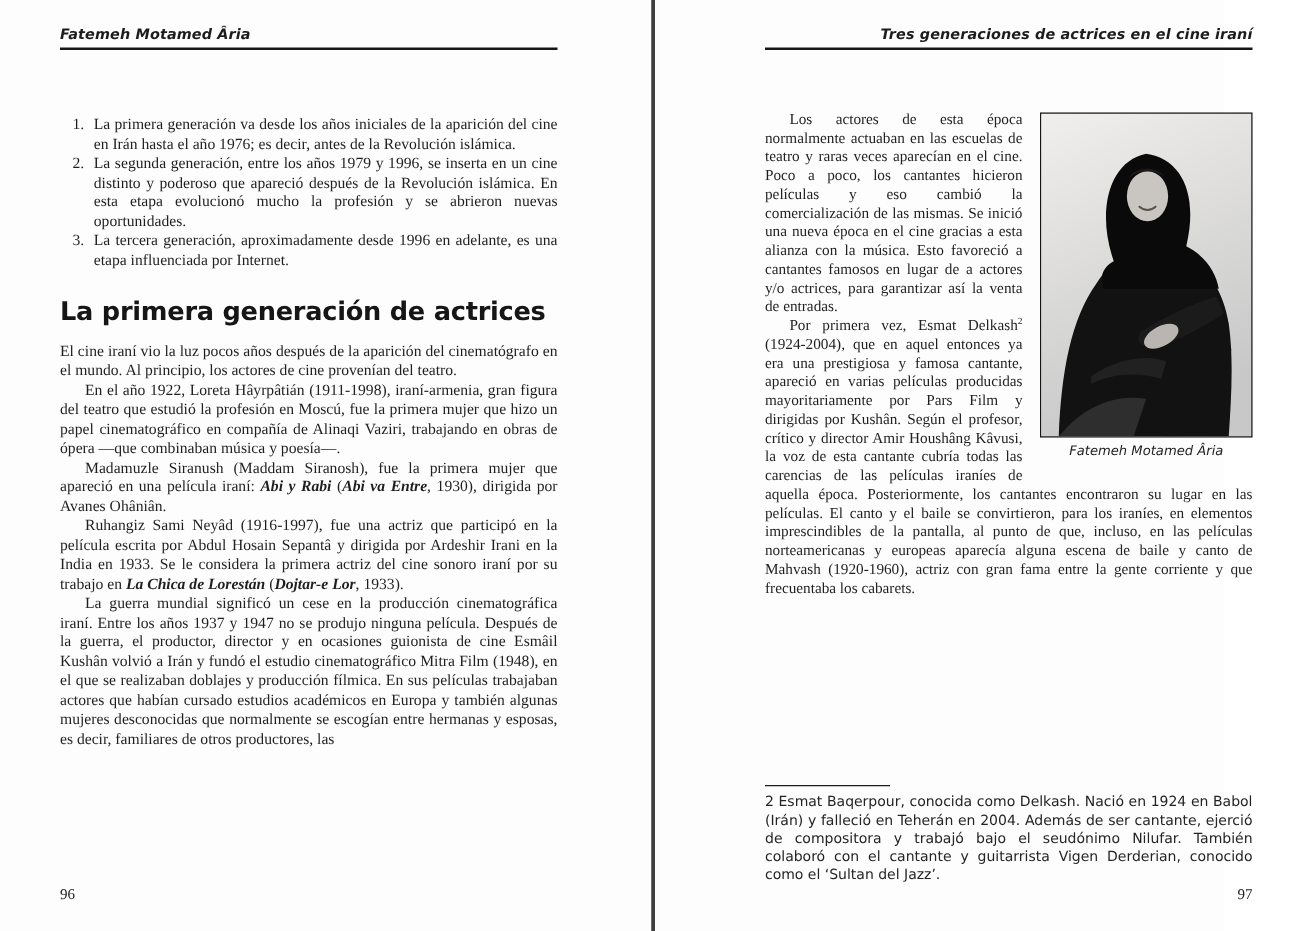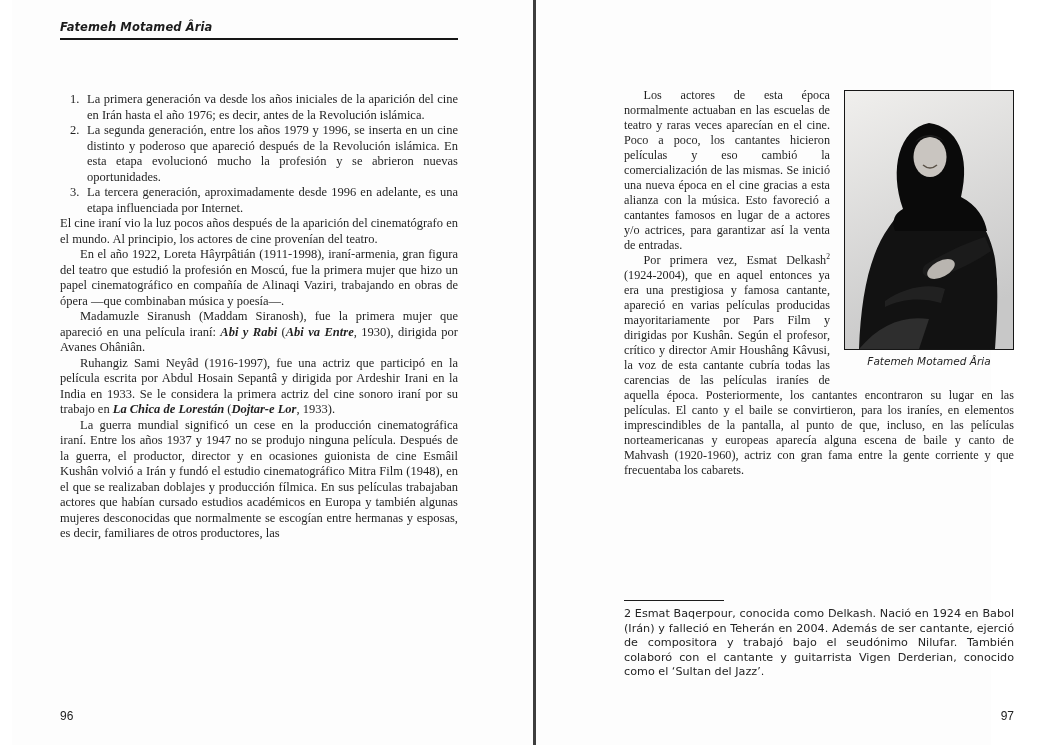--- a/index.html
+++ b/index.html
@@ -1,20 +1,20 @@
 <!DOCTYPE html>
 <html lang="es"><head>
 <meta charset="utf-8">
 <style>
   html,body{margin:0;padding:0;}
   body{
     width:1046px;height:745px;background:#ffffff;overflow:hidden;
     font-family:"Liberation Serif", serif;
   }
-  .spread{position:relative;width:979px;height:745px;background:#fdfdfd;color:#1f1f1f;margin-left:12px;}
+  .spread{position:relative;width:979px;height:745px;background:#fdfdfd;color:#1f1f1f;}
   .divider{position:absolute;left:521px;top:0;width:3px;height:745px;background:#3e3e3e;}
   .page{position:absolute;top:0;height:745px;}
   .page-left{left:48px;width:398px;}
   .page-right{left:612px;width:390px;}
 
   .running-header{
     position:absolute;top:20px;left:0;right:0;
     border-bottom:2px solid #161616;padding-bottom:4px;
     font-family:"DejaVu Sans", sans-serif;font-style:italic;font-weight:700;
     font-size:11.5px;color:#1c1c1c;letter-spacing:0.1px;
@@ -47,29 +47,29 @@
   sup{font-size:0.62em;line-height:0;}
 
   .photo-fig{float:right;width:170px;margin:2px 0 10px 14px;}
   .photo-frame{border:1px solid #161616;line-height:0;background:#d9d9d9;}
   .photo-fig figcaption{
     font-family:"DejaVu Sans", sans-serif;font-style:italic;
     font-size:10.5px;color:#222;text-align:center;margin-top:5px;line-height:13px;
   }
 
   .footnote{
-    position:absolute;top:600px;left:0;right:0;
+    position:absolute;top:628px;left:0;right:0;
     font-family:"DejaVu Sans", sans-serif;
     font-size:11.2px;line-height:14.5px;color:#242424;text-align:justify;
   }
   .footnote-rule{width:100px;border-top:1.5px solid #1d1d1d;margin-bottom:6px;}
 
   .page-number{
     position:absolute;bottom:22px;
-    font-family:Liberation Sans, sans-serif;font-size:12px;color:#222;
+    font-family:Liberation Serif, serif;font-size:12px;color:#222;
   }
   .page-left .page-number{left:0;}
   .page-right .page-number{right:0;}
 </style>
 </head>
 <body>
 
 <div class="spread">
 
   <div class="page page-left">
@@ -86,34 +86,38 @@
         <div class="gen-item">
           <span class="gen-num">2.</span>
           <span class="li-text">La segunda generación, entre los años 1979 y 1996, se inserta en un cine distinto y poderoso que apareció después de la Revolución islámica. En esta etapa evolucionó mucho la profesión y se abrieron nuevas oportunidades.</span>
         </div>
         <div class="gen-item">
           <span class="gen-num">3.</span>
           <span class="li-text">La tercera generación, aproximadamente desde 1996 en adelante, es una etapa influenciada por Internet.</span>
         </div>
       </div>
 
+      <h1 class="section-heading">La primera generación de actrices</h1>
 
       <p><span>El cine iraní vio la luz pocos años después de la aparición del cinematógrafo en el mundo. Al principio, los actores de cine provenían del teatro.</span></p>
       <p class="indent"><span>En el año 1922, </span><span class="b">Loreta Hâyrpâtián</span><span> (1911-1998), iraní-armenia, gran figura del teatro que estudió la profesión en Moscú, fue la primera mujer que hizo un papel cinematográfico en compañía de Alinaqi Vaziri, trabajando en obras de ópera —que combinaban música y poesía—.</span></p>
       <p class="indent"><span class="b">Madamuzle Siranush (Maddam Siranosh)</span><span>, fue la primera mujer que apareció en una película iraní: </span><span class="i">Abi y Rabi</span><span> (</span><span class="i">Abi va Entre</span><span>, 1930), dirigida por Avanes Ohâniân.</span></p>
       <p class="indent"><span class="b">Ruhangiz Sami Neyâd</span><span> (1916-1997), fue una actriz que participó en la película escrita por Abdul Hosain Sepantâ y dirigida por Ardeshir Irani en la India en 1933. Se le considera la primera actriz del cine sonoro iraní por su trabajo en </span><span class="i">La Chica de Lorestán</span><span> (</span><span class="i">Dojtar-e Lor</span><span>, 1933).</span></p>
       <p class="indent"><span>La guerra mundial significó un cese en la producción cinematográfica iraní. Entre los años 1937 y 1947 no se produjo ninguna película. Después de la guerra, el productor, director y en ocasiones guionista de cine Esmâil Kushân volvió a Irán y fundó el estudio cinematográfico Mitra Film (1948), en el que se realizaban doblajes y producción fílmica. En sus películas trabajaban actores que habían cursado estudios académicos en Europa y también algunas mujeres desconocidas que normalmente se escogían entre hermanas y esposas, es decir, familiares de otros productores, las</span></p>
     </div>
 
     <div class="page-number">96</div>
   </div>
 
   <div class="divider"></div>
 
   <div class="page page-right">
+    <div class="running-header right-align">
+      <span>Tres generaciones de actrices en el cine iraní</span>
+    </div>
 
     <div class="page-body">
       <figure class="photo-fig" style="margin-top:2px;">
         <div class="photo-frame">
           <svg viewBox="0 0 168 258" width="168" height="258" preserveAspectRatio="none">
             <defs>
               <linearGradient id="pbg" x1="0" y1="0" x2="0.3" y2="1">
                 <stop offset="0" stop-color="#f0efed"></stop>
                 <stop offset="1" stop-color="#c8c8c8"></stop>
               </linearGradient>

